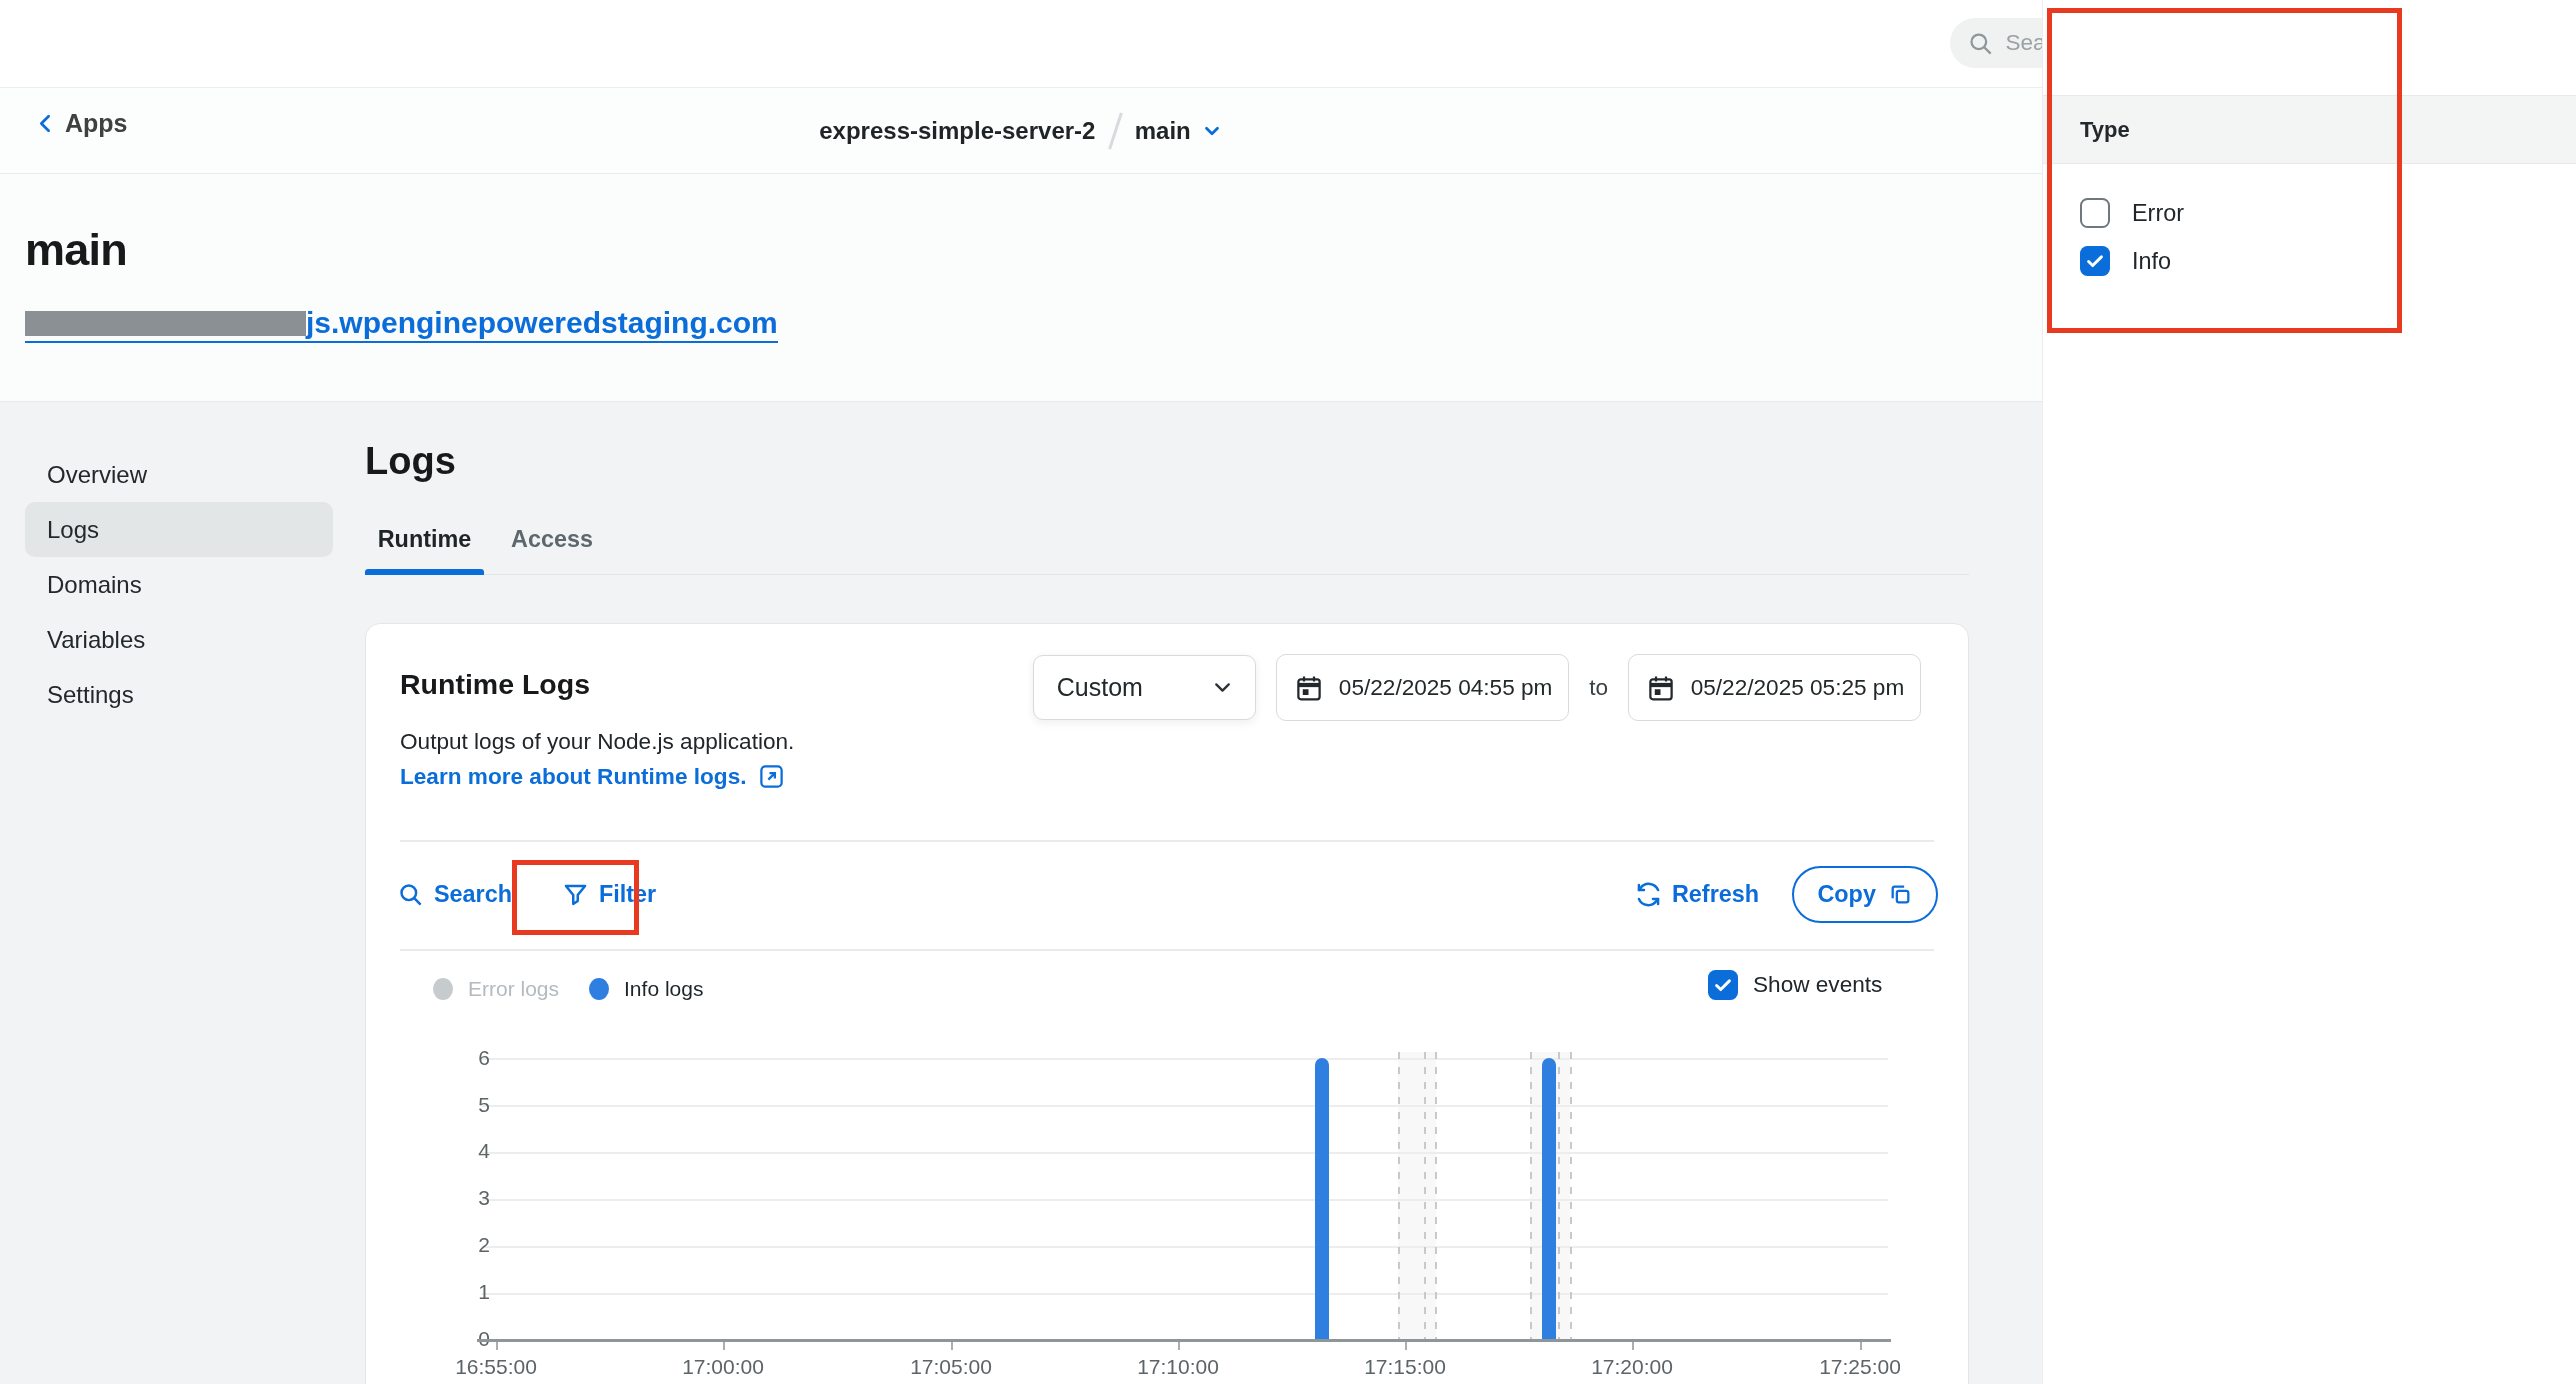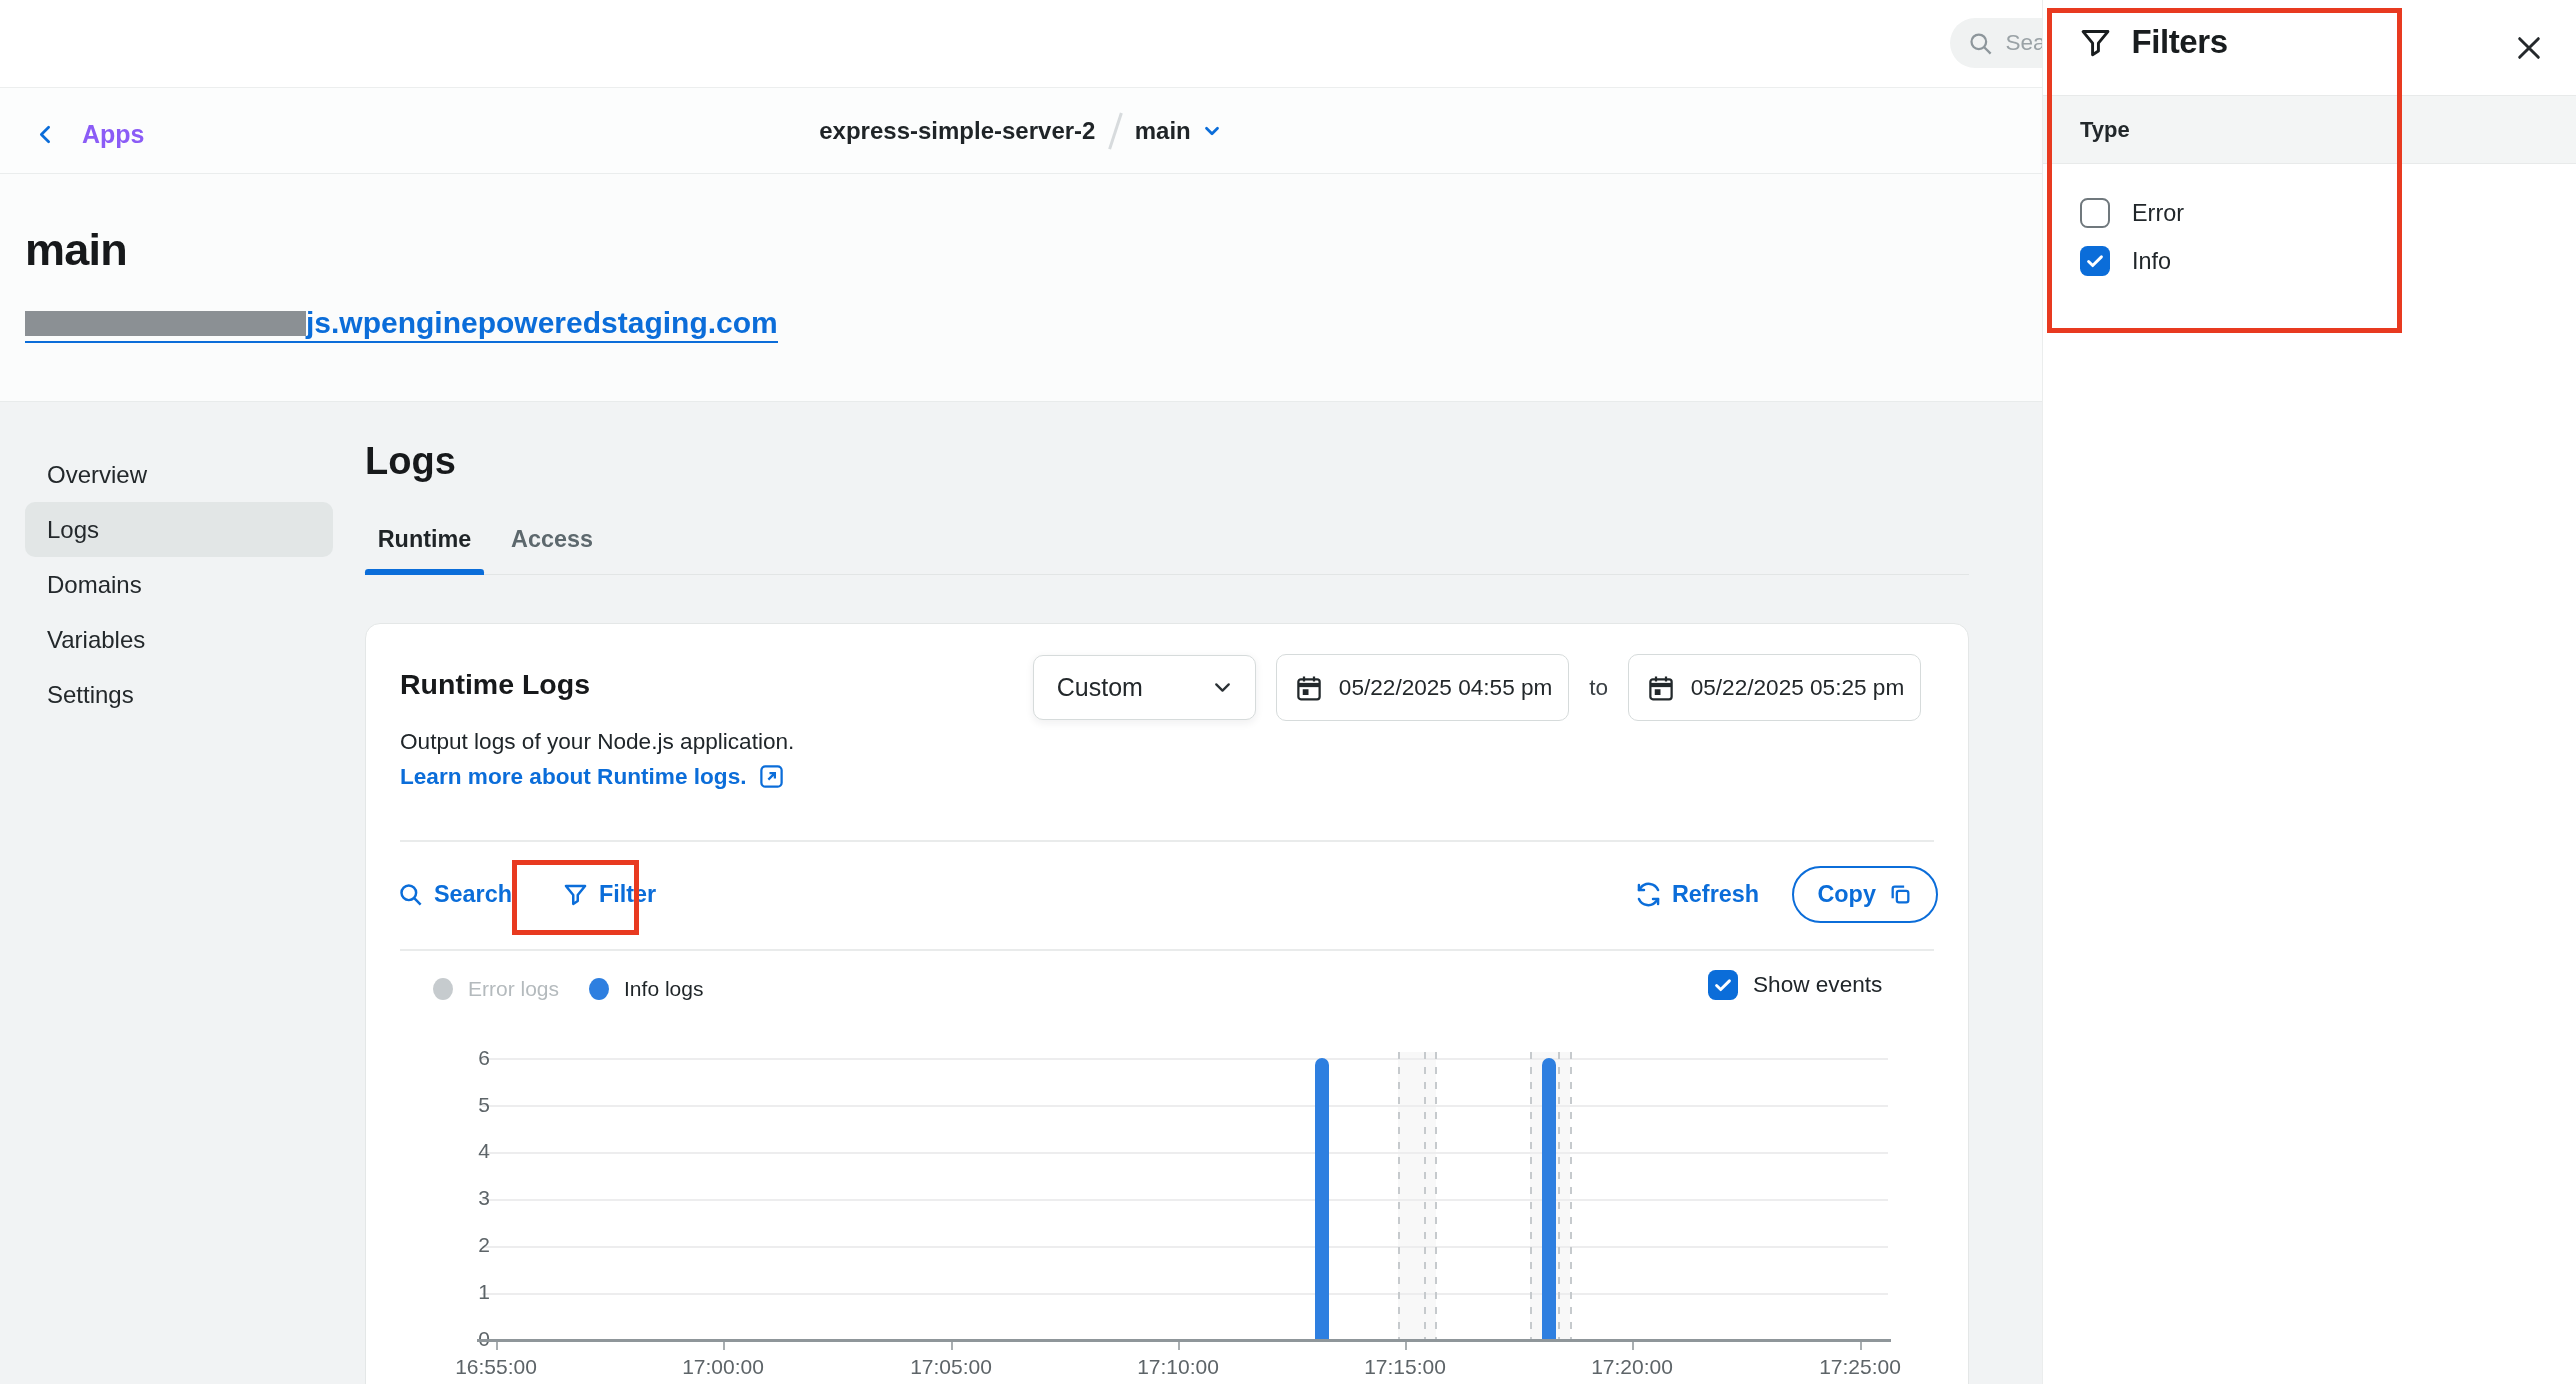--- a/index.html
+++ b/index.html
@@ -12,21 +12,21 @@
 
   
   .topbar { position:absolute; left:0; top:0; width:2576px; height:88px; background:#ffffff; border-bottom:1.7px solid #eceeee; z-index:1; }
   .search-pill { position:absolute; left:1950px; top:18.4px; width:259px; height:50px; border-radius:25px; background:#f0f2f2; display:flex; align-items:center; padding:0 16.7px; gap:11.7px; }
   .search-pill svg { width:27px; height:27px; flex:0 0 auto; }
   .search-pill input { border:none; outline:none; background:transparent; font:400 22.6px "Liberation Sans","DejaVu Sans",sans-serif; color:#6e777c; width:167px; }
   .search-pill input::placeholder { color:#9aa2a6; }
 
   
   .navrow { position:absolute; left:0; top:88px; width:2576px; height:86px; background:#fcfdfd; border-bottom:1.7px solid #eaeded; z-index:1; }
-  .back-link { position:absolute; left:33px; top:32px; display:flex; align-items:center; gap:24px; color:#8b5cf6; font-size:25px; font-weight:700; cursor:pointer; }
+  .back-link { position:absolute; left:33px; top:21px; display:flex; align-items:center; gap:7px; color:#404040; font-size:25px; font-weight:700; cursor:pointer; }
   .back-link svg { width:25px; height:25px; }
   .crumbs { position:absolute; left:0; top:0; width:2042px; height:86px; display:flex; align-items:center; justify-content:center; gap:18.4px; }
   .crumb-app { font-size:24px; font-weight:700; color:#1f2427; }
   .crumb-slash { width:2.5px; height:38px; background:#d7dbdd; transform:rotate(18deg); }
   .crumb-env { font-size:24px; font-weight:700; color:#1f2427; display:flex; align-items:center; gap:10px; }
   .crumb-env svg { width:22px; height:22px; }
   .gear-btn { position:absolute; left:1923px; top:105px; width:44px; height:44px; display:flex; align-items:center; justify-content:center; cursor:pointer; }
   .gear-btn svg { width:37px; height:37px; }
 
   
@@ -325,33 +325,20 @@
             <div class="x-tickmark" style="left: 1150px; top: 303px;"></div>
             <div class="x-label" style="left: 1083px; top: 316px;">17:20:00</div>
             <div class="x-tickmark" style="left: 1378px; top: 303px;"></div>
             <div class="x-label" style="left: 1311px; top: 316px;">17:25:00</div>
           </div>
       </div>
     </div>
   </div>
 
   <aside class="panel">
-    <div class="panel-header">
-      <div class="panel-title-wrap">
-        <svg viewBox="0 0 24 24" fill="none" stroke="#191d1f" stroke-width="2" stroke-linejoin="round">
-            <path d="M3.5 4.5h17L14 12.4v5.4l-4 2.6v-8z"></path>
-          </svg>
-        <span class="panel-title">Filters</span>
-      </div>
-      <div class="panel-close">
-        <svg viewBox="0 0 24 24" fill="none" stroke="#25292c" stroke-width="2.2" stroke-linecap="round">
-            <path d="M5 5l14 14M19 5L5 19"></path>
-          </svg>
-      </div>
-    </div>
     <div class="panel-section">
       <span class="sec-label">Type</span>
     </div>
     <div class="panel-option opt-error">
       <span class="cb unchecked"></span>
       <span class="opt-label">Error</span>
     </div>
     <div class="panel-option opt-info">
       <span class="cb checked">
         <svg viewBox="0 0 24 24" fill="none" stroke="#ffffff" stroke-width="3.2" stroke-linecap="round" stroke-linejoin="round">

